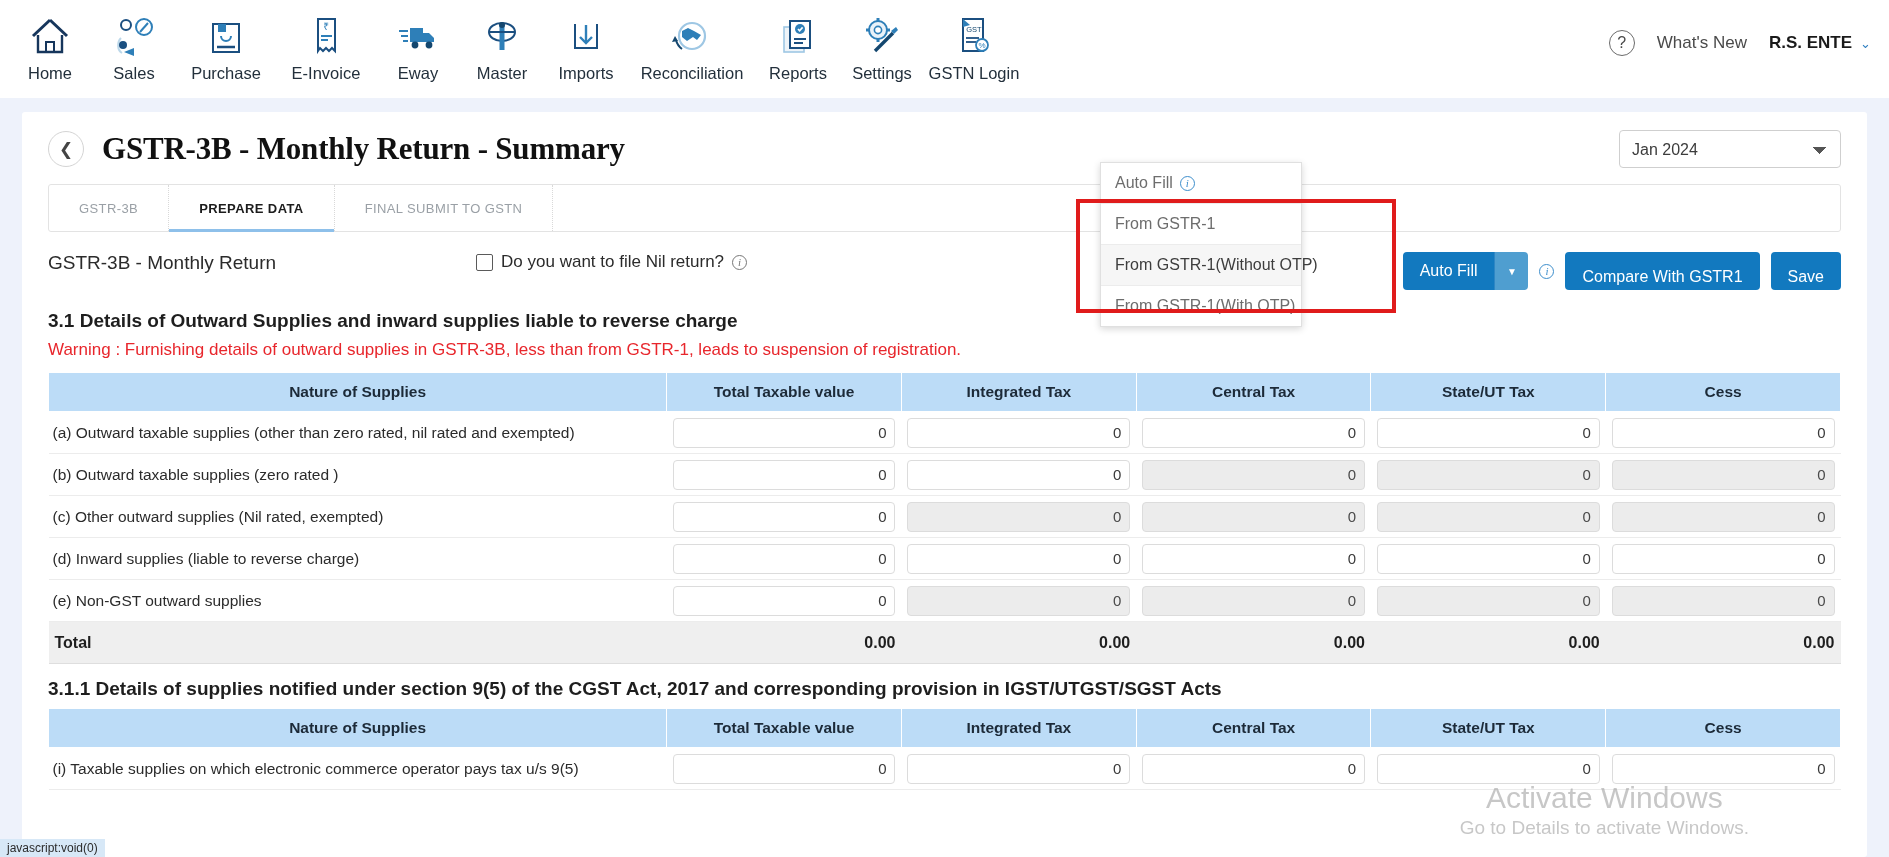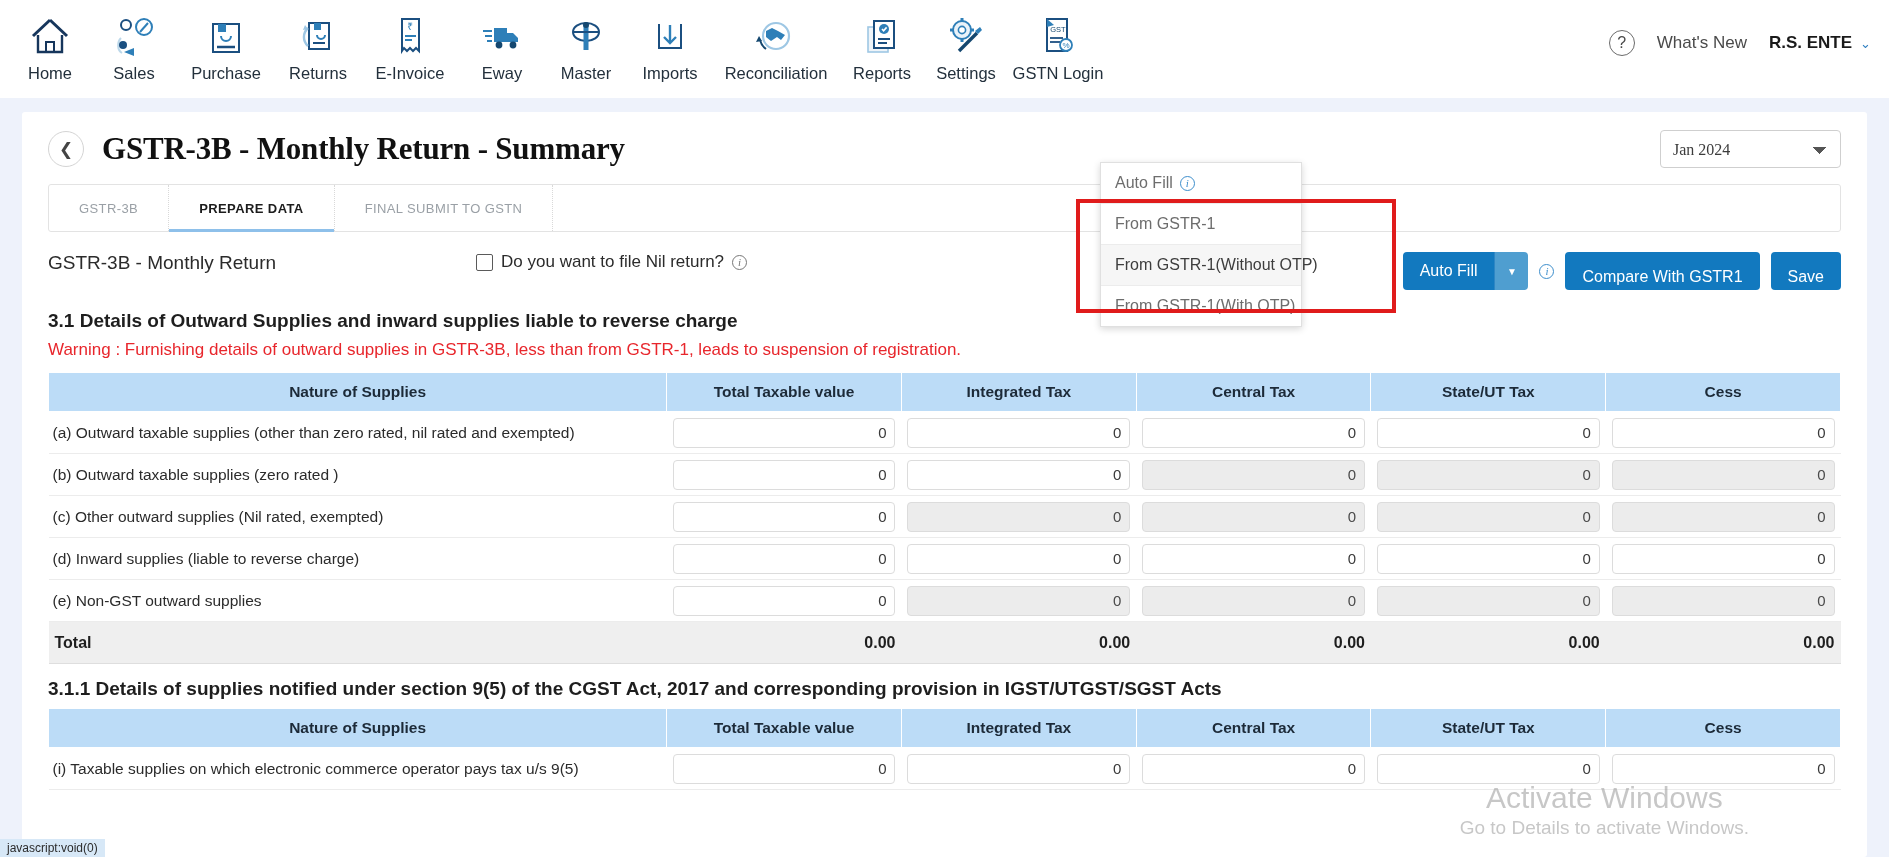--- a/index.html
+++ b/index.html
@@ -55,23 +55,23 @@
   .back-btn {
     width: 36px; height: 36px; border-radius:50%; border:1px solid #d4d4d4;
     display:flex; align-items:center; justify-content:center; cursor:pointer;
     color:#444; font-size:17px; background:#fff;
   }
   .page-title {
     font-family: "Liberation Serif", serif; font-weight: bold;
     font-size: 31px; color:#111; letter-spacing:-0.2px;
   }
   .period-select {
-    width: 181px; height: 38px; border:1px solid #cfcfcf; border-radius:4px;
+    width: 222px; height: 38px; border:1px solid #cfcfcf; border-radius:4px;
     background:#fff; font-size:16px; color:#3c3c3c; padding:0 12px;
-    font-family: Liberation Serif, serif; cursor:pointer;
+    font-family: Liberation Sans, sans-serif; cursor:pointer;
     appearance:none; -webkit-appearance:none;
     background-image: linear-gradient(45deg, transparent 50%, #555 50%), linear-gradient(135deg, #555 50%, transparent 50%);
     background-position: calc(100% - 20px) 16px, calc(100% - 13px) 16px;
     background-size: 7px 7px, 7px 7px; background-repeat:no-repeat;
   }
 
   
   .tabs {
     margin: 6px 26px 0 26px; border:1px solid #e3e3e3; border-radius:3px;
     display:flex; height: 48px; background:#fff;
@@ -210,33 +210,20 @@
       <div class="nav-item wide2">
         <span class="ico">
           <svg width="40" height="40" viewBox="0 0 40 40">
             <rect x="7" y="8" width="26" height="28" stroke="#1b4f80" stroke-width="2" fill="none"></rect>
             <path d="M12 8 h8 v8 h-8z" fill="#2e7fb8"></path>
             <path d="M15 20 a5 5 0 0 0 10 0" stroke="#2e7fb8" stroke-width="2" fill="none"></path>
             <line x1="11" y1="31" x2="29" y2="31" stroke="#1b4f80" stroke-width="2.5"></line>
           </svg>
         </span>
         <span class="lbl">Purchase</span>
-      </div>
-      <div class="nav-item">
-        <span class="ico">
-          <svg width="40" height="40" viewBox="0 0 40 40">
-            <rect x="11" y="7" width="20" height="26" stroke="#1b4f80" stroke-width="2" fill="none"></rect>
-            <path d="M16 7 h7 v7 h-7z" fill="#2e7fb8"></path>
-            <path d="M19 19 a4 4 0 0 0 8 0" stroke="#2e7fb8" stroke-width="2" fill="none"></path>
-            <line x1="15" y1="27" x2="27" y2="27" stroke="#1b4f80" stroke-width="2"></line>
-            <path d="M10 12 a12 12 0 0 0 0 18" stroke="#9ec7e4" stroke-width="2.4" fill="none"></path>
-            <path d="M7 9 l3 4 l-5 1z" fill="#9ec7e4"></path>
-          </svg>
-        </span>
-        <span class="lbl">Returns</span>
       </div>
       <div class="nav-item wide2">
         <span class="ico">
           <svg width="34" height="42" viewBox="0 0 34 42">
             <path d="M9 4 h17 v32 l-3-3 -3 3 -3-3 -3 3 -3-3 -2 3z" stroke="#1b4f80" stroke-width="2" fill="none"></path>
             <text x="17" y="15" font-size="10" fill="#2e7fb8" text-anchor="middle" font-family="serif">₹</text>
             <line x1="12" y1="21" x2="23" y2="21" stroke="#2e7fb8" stroke-width="2"></line>
             <line x1="12" y1="25" x2="19" y2="25" stroke="#2e7fb8" stroke-width="2"></line>
           </svg>
         </span>

